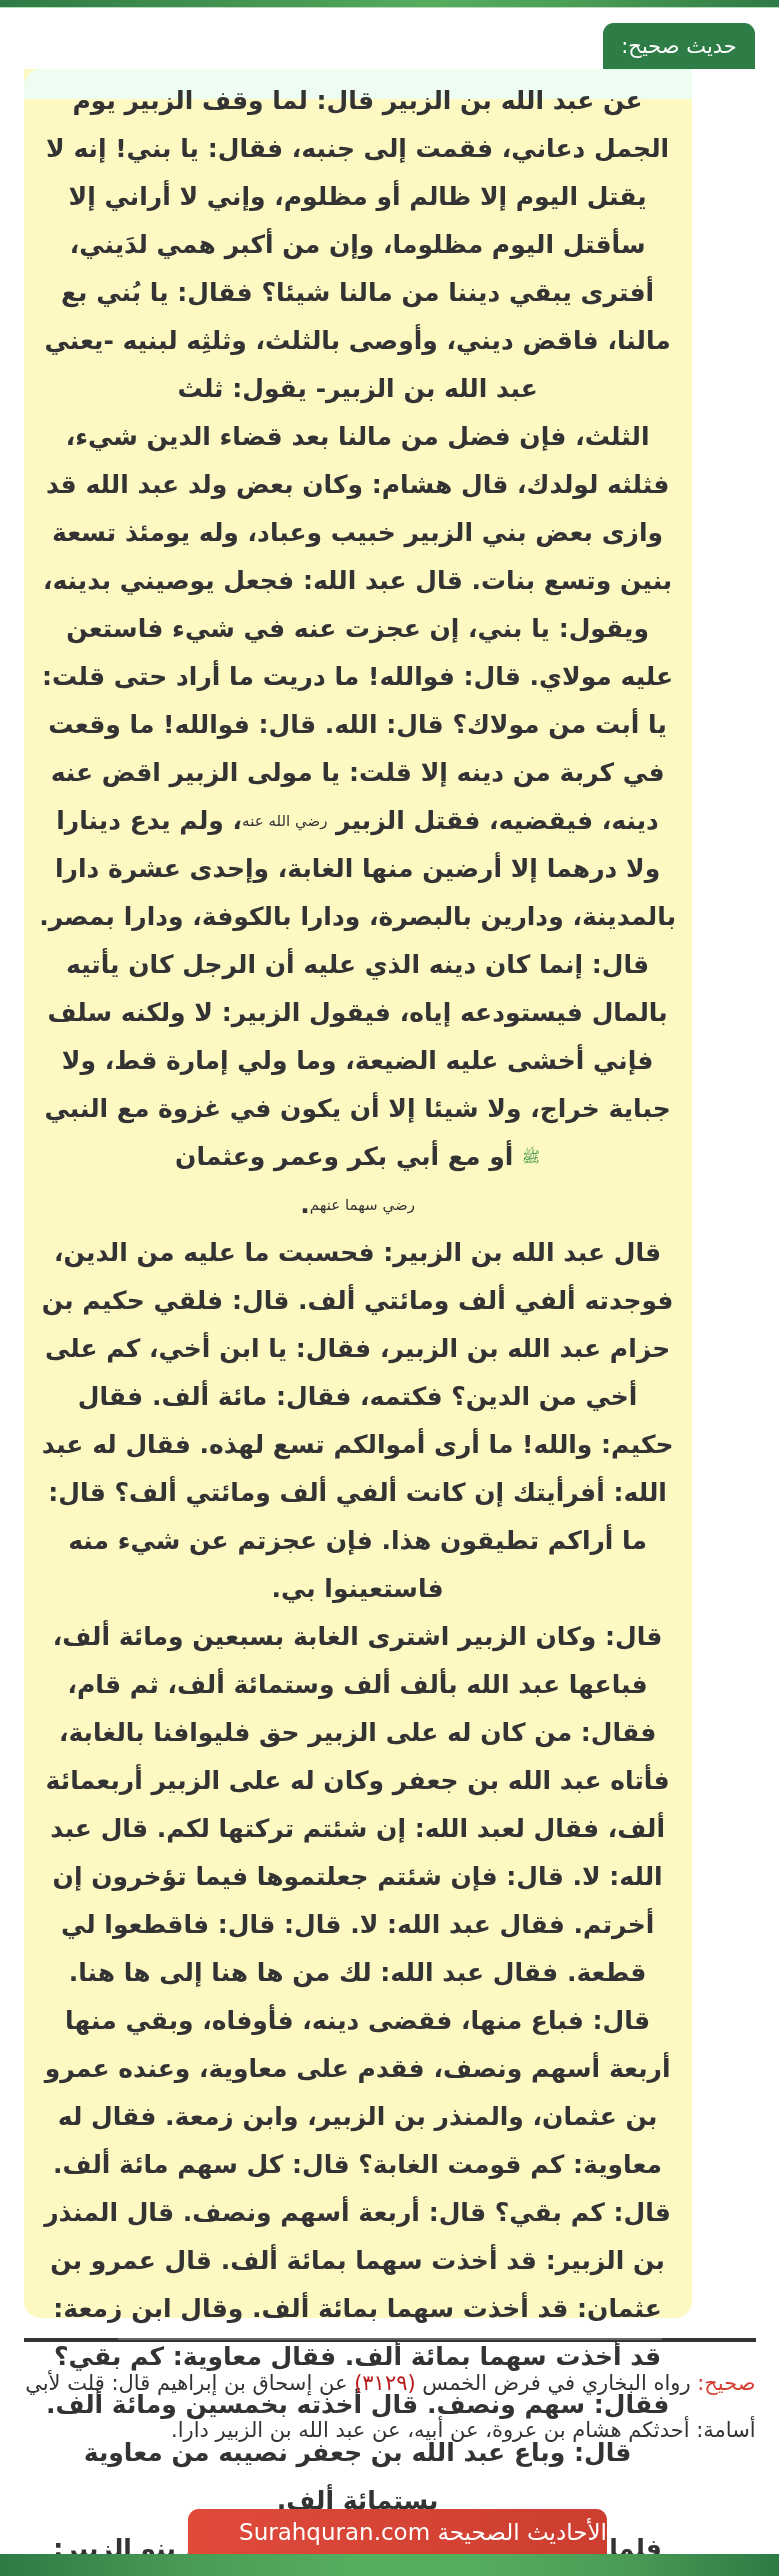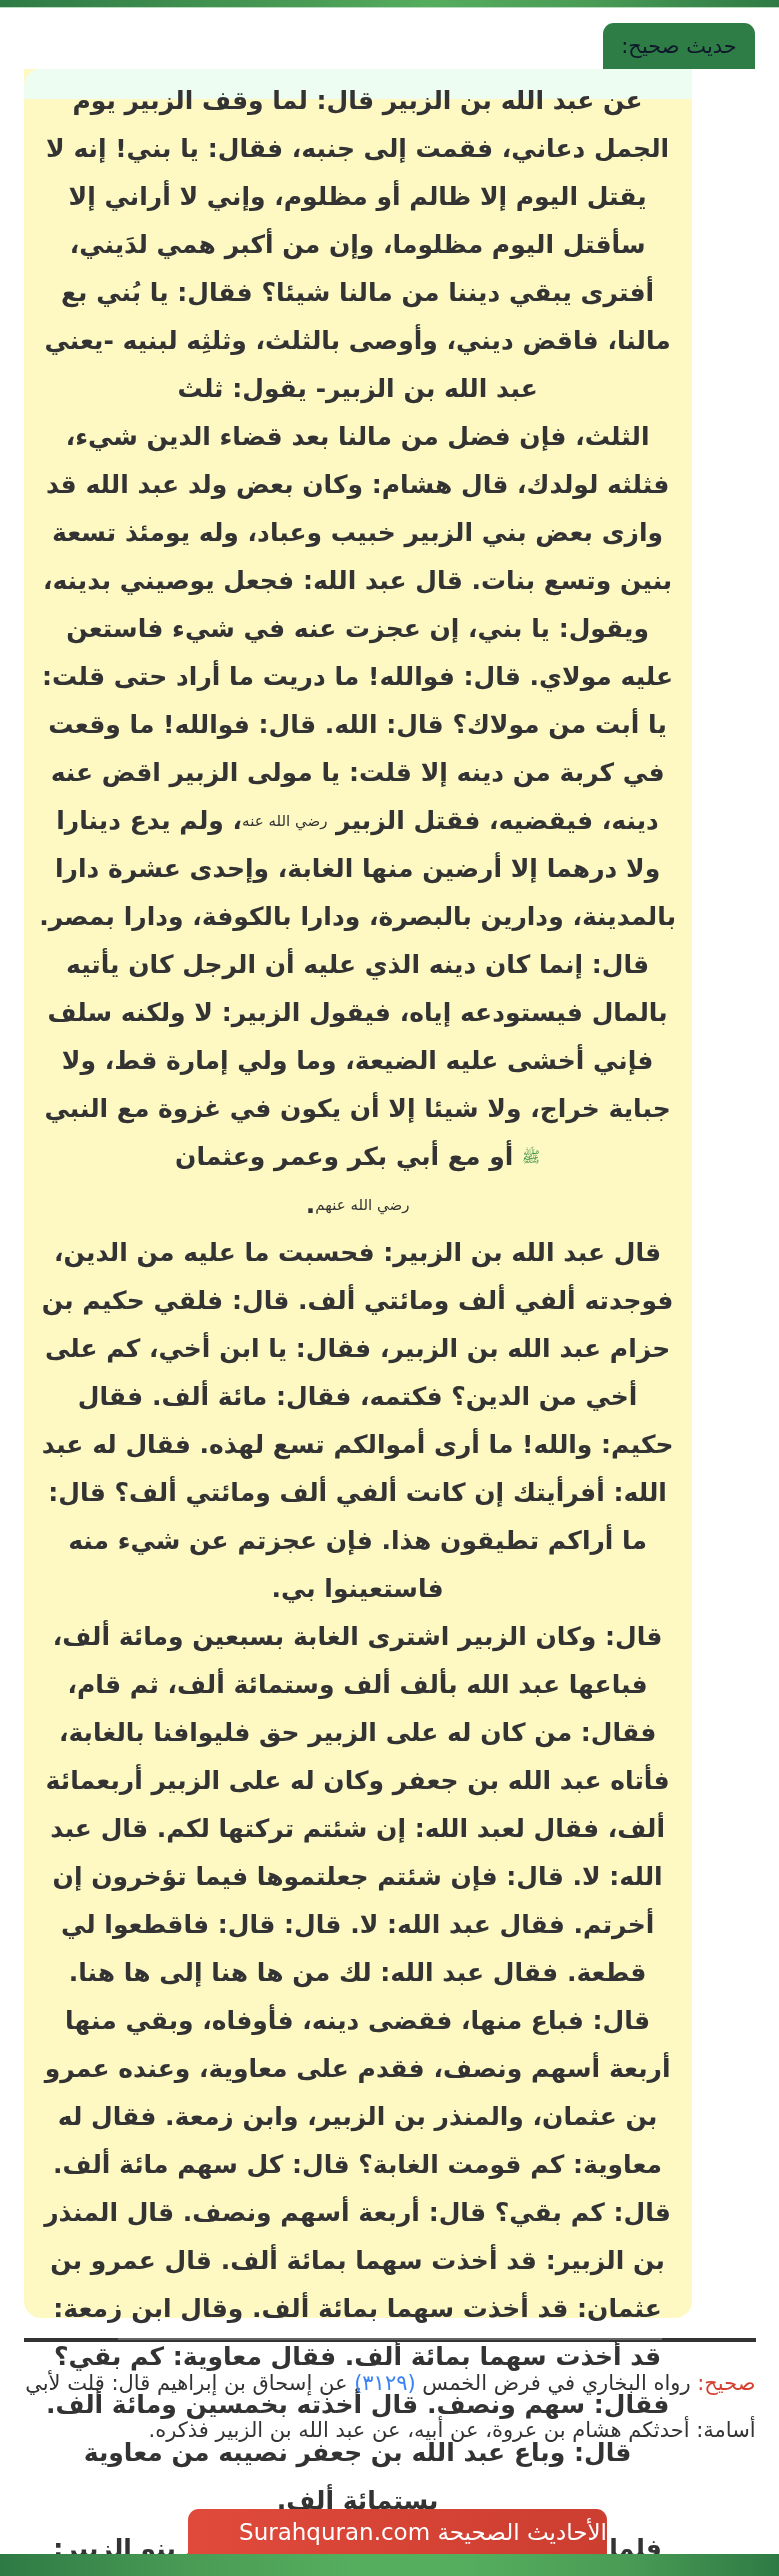--- a/index.html
+++ b/index.html
@@ -24,21 +24,21 @@
     border-bottom: 0.8px solid #b9dcbf;
   }
   .title-tab {
     position: absolute;
     right: 24px;
     top: 23px;
     height: 46px;
     width: 152px;
     background: #2e7d46;
     border-radius: 10.7px 10.7px 0 0;
-    color: #0f172a;
+    color: #ffffff;
     font-size: 21px;
     line-height: 46px;
     text-align: center;
     box-sizing: border-box;
     padding: 0 9px;
     white-space: nowrap;
   }
   .hadith-box {
     position: absolute;
     left: 23.6px;
@@ -105,21 +105,21 @@
     font-size: 21px;
     line-height: 47px;
     text-align: right;
     color: #333333;
   }
   .source .grade {
     color: #d63e2f;
     font-weight: normal;
   }
   .source .ref {
-    color: #3b82f6;
+    color: #b91c1c;
   }
   .site-badge {
     position: absolute;
     left: 188px;
     top: 2509px;
     width: 419px;
     height: 53px;
     background: linear-gradient(90deg, #e04a3b 0%, #cc3e30 100%);
     border-radius: 10.7px 10.7px 0 0;
     color: #ffffff;
@@ -144,34 +144,34 @@
 <div class="top-bar"></div>
 
 <div class="title-tab">
   <span>حديث صحيح:</span>
 </div>
 
 <div class="hadith-box">
   <div class="hadith-text">
     <p>عن عبد الله بن الزبير قال: لما وقف الزبير يوم الجمل دعاني، فقمت إلى جنبه، فقال: يا بني! إنه لا يقتل اليوم إلا ظالم أو مظلوم، وإني لا أراني إلا سأقتل اليوم مظلوما، وإن من أكبر همي لدَيني، أفترى يبقي ديننا من مالنا شيئا؟ فقال: يا بُني بع مالنا، فاقض ديني، وأوصى بالثلث، وثلثِه لبنيه -يعني عبد الله بن الزبير- يقول: ثلث</p>
     <p><span>الثلث، فإن فضل من مالنا بعد قضاء الدين شيء، فثلثه لولدك، قال هشام: وكان بعض ولد عبد الله قد وازى بعض بني الزبير خبيب وعباد، وله يومئذ تسعة بنين وتسع بنات. قال عبد الله: فجعل يوصيني بدينه، ويقول: يا بني، إن عجزت عنه في شيء فاستعن عليه مولاي. قال: فوالله! ما دريت ما أراد حتى قلت: يا أبت من مولاك؟ قال: الله. قال: فوالله! ما وقعت في كربة من دينه إلا قلت: يا مولى الزبير اقض عنه دينه، فيقضيه، فقتل الزبير</span> <span class="honorific dark">رضي الله عنه</span><span>، ولم يدع دينارا ولا درهما إلا أرضين منها الغابة، وإحدى عشرة دارا بالمدينة، ودارين بالبصرة، ودارا بالكوفة، ودارا بمصر.</span></p>
-    <p><span>قال: إنما كان دينه الذي عليه أن الرجل كان يأتيه بالمال فيستودعه إياه، فيقول الزبير: لا ولكنه سلف فإني أخشى عليه الضيعة، وما ولي إمارة قط، ولا جباية خراج، ولا شيئا إلا أن يكون في غزوة مع النبي</span> <span class="honorific green">ﷺ</span> <span>أو مع أبي بكر وعمر وعثمان</span><br><span class="honorific dark">رضي الله عنهم</span><span>.</span></p>
+    <p><span>قال: إنما كان دينه الذي عليه أن الرجل كان يأتيه بالمال فيستودعه إياه، فيقول الزبير: لا ولكنه سلف فإني أخشى عليه الضيعة، وما ولي إمارة قط، ولا جباية خراج، ولا شيئا إلا أن يكون في غزوة مع النبي</span> <span class="honorific green">ﷺ</span> <span>أو مع أبي بكر وعمر وعثمان</span><br><span class="honorific dark">رضي سهما عنهم</span><span>.</span></p>
     <p>قال عبد الله بن الزبير: فحسبت ما عليه من الدين، فوجدته ألفي ألف ومائتي ألف. قال: فلقي حكيم بن حزام عبد الله بن الزبير، فقال: يا ابن أخي، كم على أخي من الدين؟ فكتمه، فقال: مائة ألف. فقال حكيم: والله! ما أرى أموالكم تسع لهذه. فقال له عبد الله: أفرأيتك إن كانت ألفي ألف ومائتي ألف؟ قال: ما أراكم تطيقون هذا. فإن عجزتم عن شيء منه فاستعينوا بي.</p>
     <p>قال: وكان الزبير اشترى الغابة بسبعين ومائة ألف، فباعها عبد الله بألف ألف وستمائة ألف، ثم قام، فقال: من كان له على الزبير حق فليوافنا بالغابة، فأتاه عبد الله بن جعفر وكان له على الزبير أربعمائة ألف، فقال لعبد الله: إن شئتم تركتها لكم. قال عبد الله: لا. قال: فإن شئتم جعلتموها فيما تؤخرون إن أخرتم. فقال عبد الله: لا. قال: قال: فاقطعوا لي قطعة. فقال عبد الله: لك من ها هنا إلى ها هنا. قال: فباع منها، فقضى دينه، فأوفاه، وبقي منها أربعة أسهم ونصف، فقدم على معاوية، وعنده عمرو بن عثمان، والمنذر بن الزبير، وابن زمعة. فقال له معاوية: كم قومت الغابة؟ قال: كل سهم مائة ألف. قال: كم بقي؟ قال: أربعة أسهم ونصف. قال المنذر بن الزبير: قد أخذت سهما بمائة ألف. قال عمرو بن عثمان: قد أخذت سهما بمائة ألف. وقال ابن زمعة: قد أخذت سهما بمائة ألف. فقال معاوية: كم بقي؟ فقال: سهم ونصف. قال أخذته بخمسين ومائة ألف. قال: وباع عبد الله بن جعفر نصيبه من معاوية بستمائة ألف.</p>
     <p>فلما فرغ ابن الزبير من قضاء دينه، قال بنو الزبير: اقسم بيننا ميراثنا. قال: لا، والله لا أقسم بينكم حتى أنادي بالموسم أربع سنين ألا من كان له على الزبير دين فليأتنا، فلنقضه، قال: فجعل كل سنة ينادي بالموسم، فلما مضى أربع سنين قسم بينهم. قال: فكان للزبير أربع نسوة، ورفع الثلث، فأصاب كل امرأة ألف ألف ومائتا ألف، فجميع ماله خمسون ألف ألف ومائتا ألف.</p>
   </div>
 </div>
 
 <div class="separator"></div>
 
 <div class="source">
   <span class="grade">صحيح:</span>
   <span>رواه البخاري في فرض الخمس</span>
   <span class="ref">(٣١٢٩)</span>
-  <span>عن إسحاق بن إبراهيم قال: قلت لأبي أسامة: أحدثكم هشام بن عروة، عن أبيه، عن عبد الله بن الزبير فذكره.</span>
+  <span>عن إسحاق بن إبراهيم قال: قلت لأبي أسامة: أحدثكم هشام بن عروة، عن أبيه، عن عبد الله بن الزبير دارا.</span>
 </div>
 
 <div class="site-badge">
   <span>الأحاديث الصحيحة Surahquran.com</span>
 </div>
 
 <div class="bottom-bar"></div>
 
 
 </body></html>

